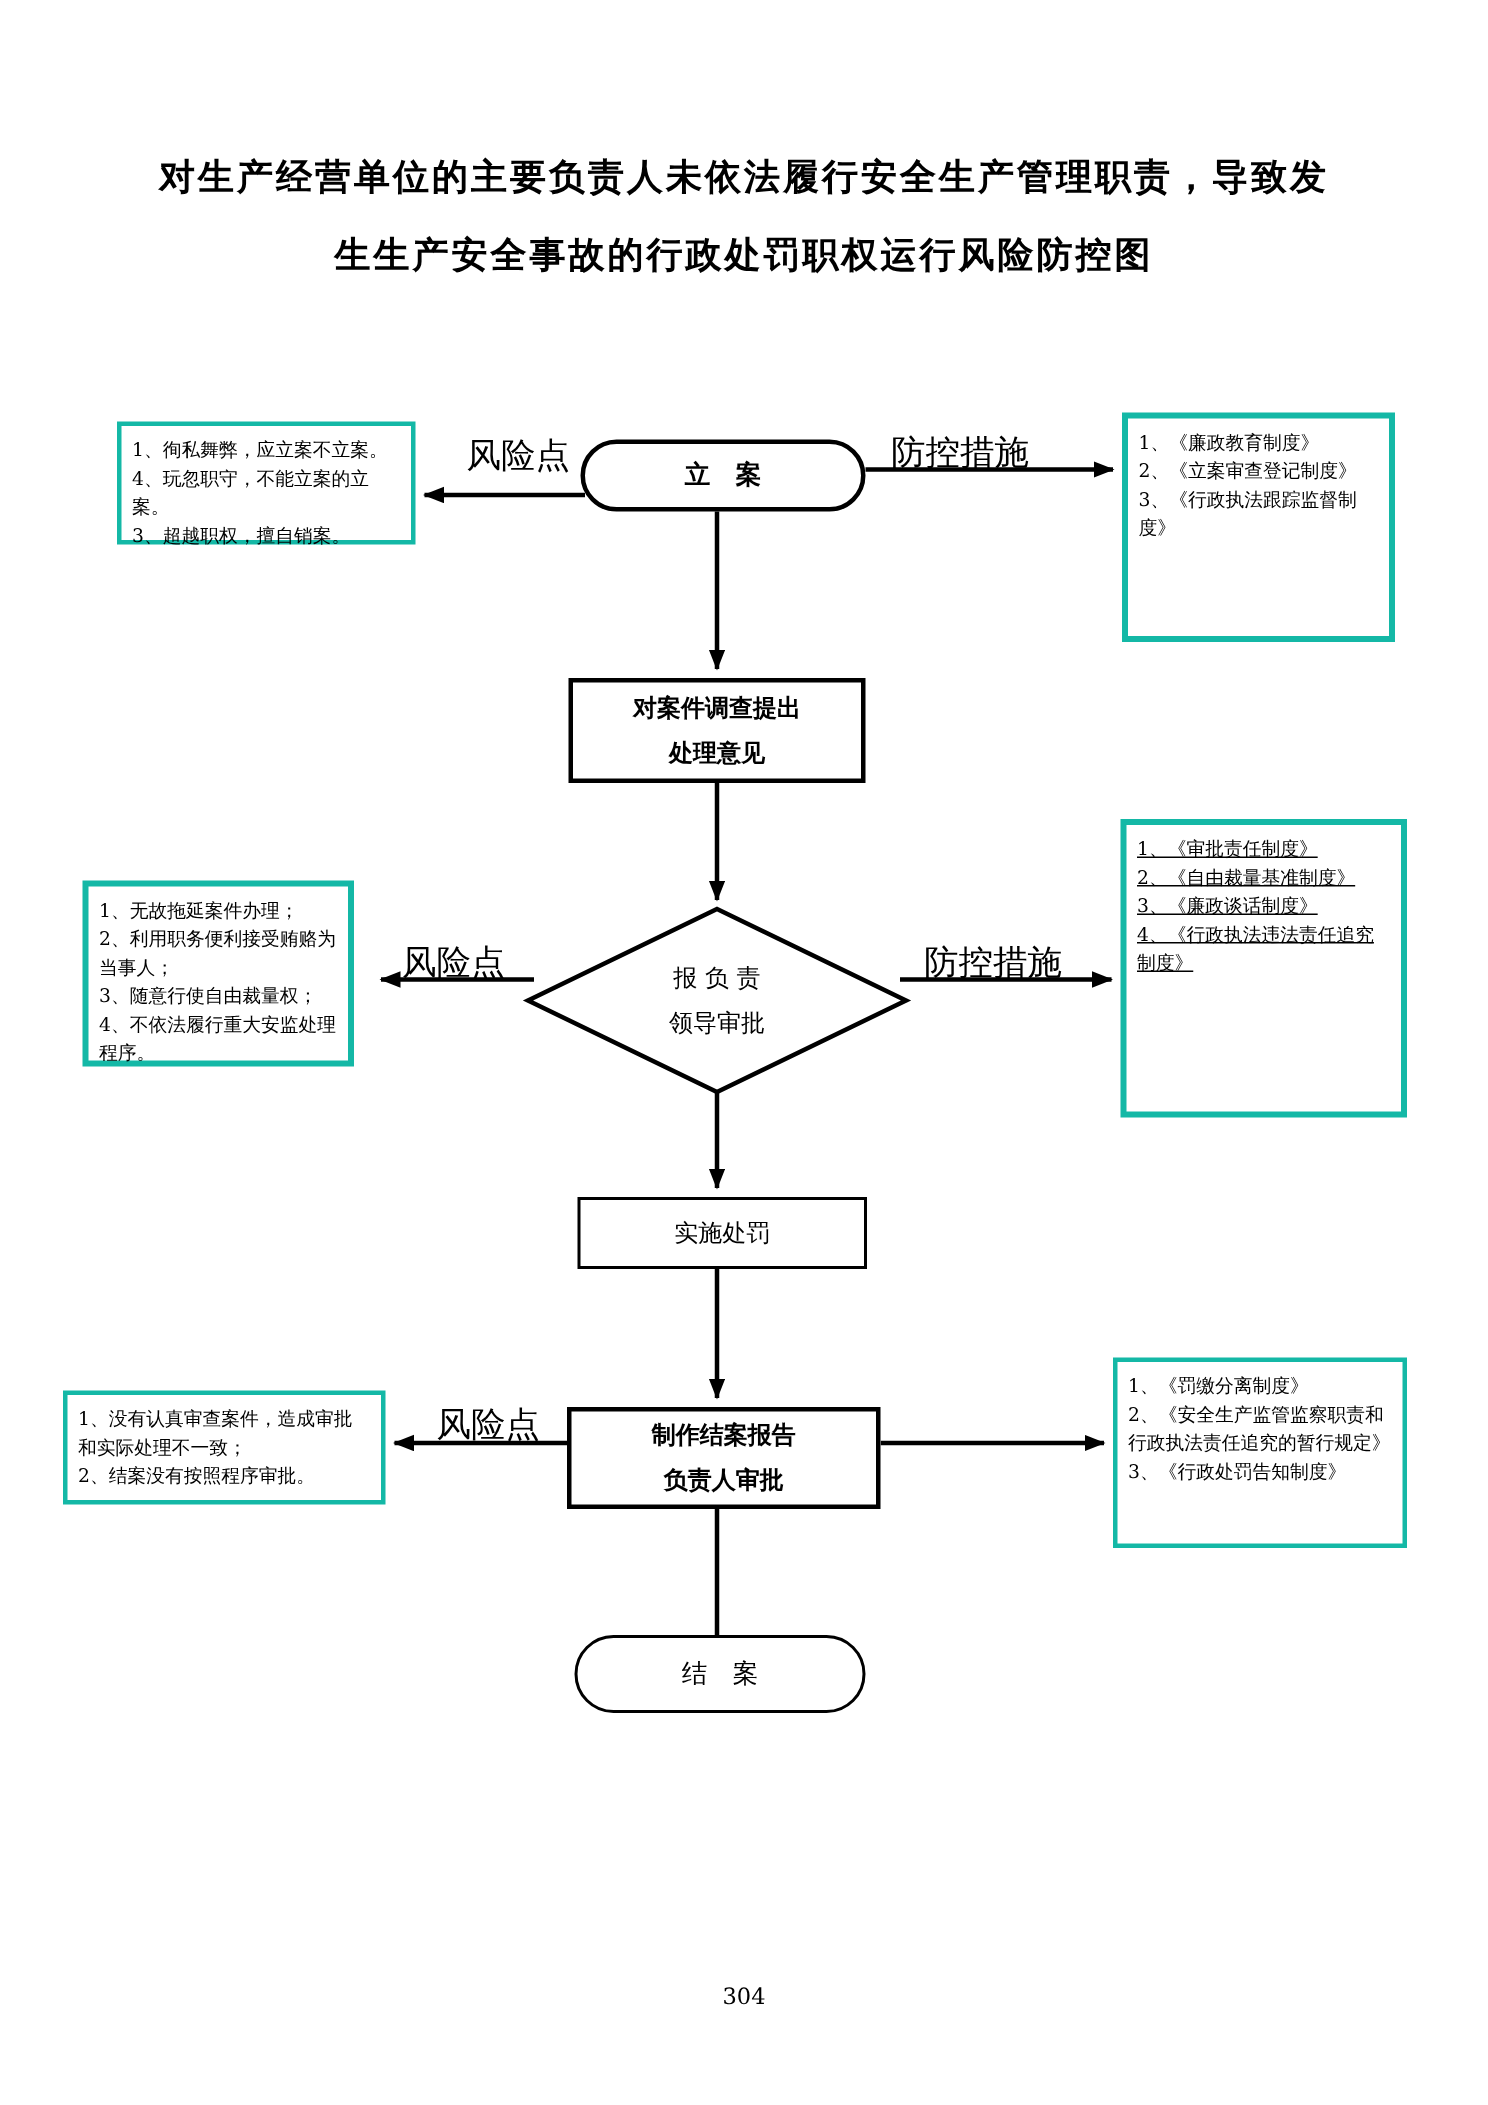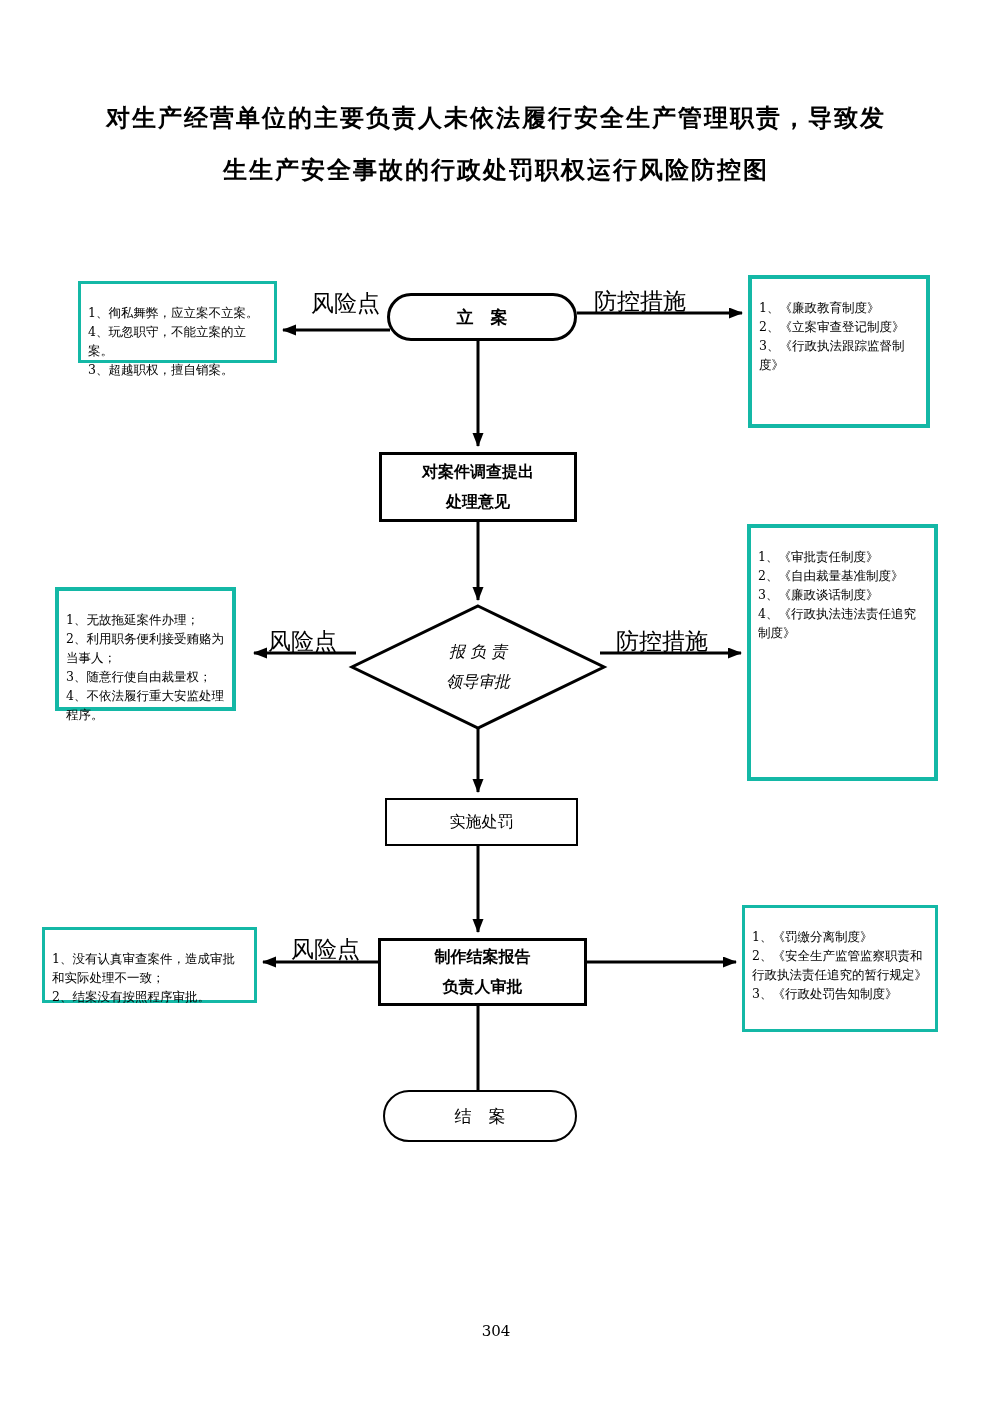--- a/index.html
+++ b/index.html
@@ -38,30 +38,29 @@
   }
   .node.thick { border-width: 3px; font-weight: bold; }
   .stadium { border-radius: 26px; font-size: 17px; }
 
   
   .diamond-label {
     text-align: center;
     font-size: 16px;
     line-height: 30px;
     background: transparent;
-    font-style: italic;
   }
 
   
   .side-box {
     background: #ffffff;
     border: 4px solid #14b8a6;
     font-size: 12.5px;
     line-height: 19px;
-    padding: 19px 7px;
+    padding: 6px 7px;
     text-align: left;
   }
   .side-box.thick { border-width: 3px; }
   .side-box .line { white-space: normal; }
 
   
   .conn-label {
     font-size: 23px;
     white-space: nowrap;
     background: transparent;
@@ -159,21 +158,21 @@
       <div class="line">1、没有认真审查案件，造成审批和实际处理不一致；</div>
       <div class="line">2、结案没有按照程序审批。</div>
     </div>
 
   <div class="abs side-box" style="left:748px; top:275px; width:182px; height:153px;">
       <div class="line">1、《廉政教育制度》</div>
       <div class="line">2、《立案审查登记制度》</div>
       <div class="line">3、《行政执法跟踪监督制度》</div>
     </div>
 
-  <div class="abs side-box" style="left:747px; top:524px; width:191px; height:257px;">
+  <div class="abs side-box" style="left:747px; top:546px; width:191px; height:199px;text-decoration:underline;">
       <div class="line">1、《审批责任制度》</div>
       <div class="line">2、《自由裁量基准制度》</div>
       <div class="line">3、《廉政谈话制度》</div>
       <div class="line">4、《行政执法违法责任追究制度》</div>
     </div>
 
   <div class="abs side-box thick" style="left:742px; top:905px; width:196px; height:127px;">
       <div class="line">1、《罚缴分离制度》</div>
       <div class="line">2、《安全生产监管监察职责和行政执法责任追究的暂行规定》</div>
       <div class="line">3、《行政处罚告知制度》</div>

